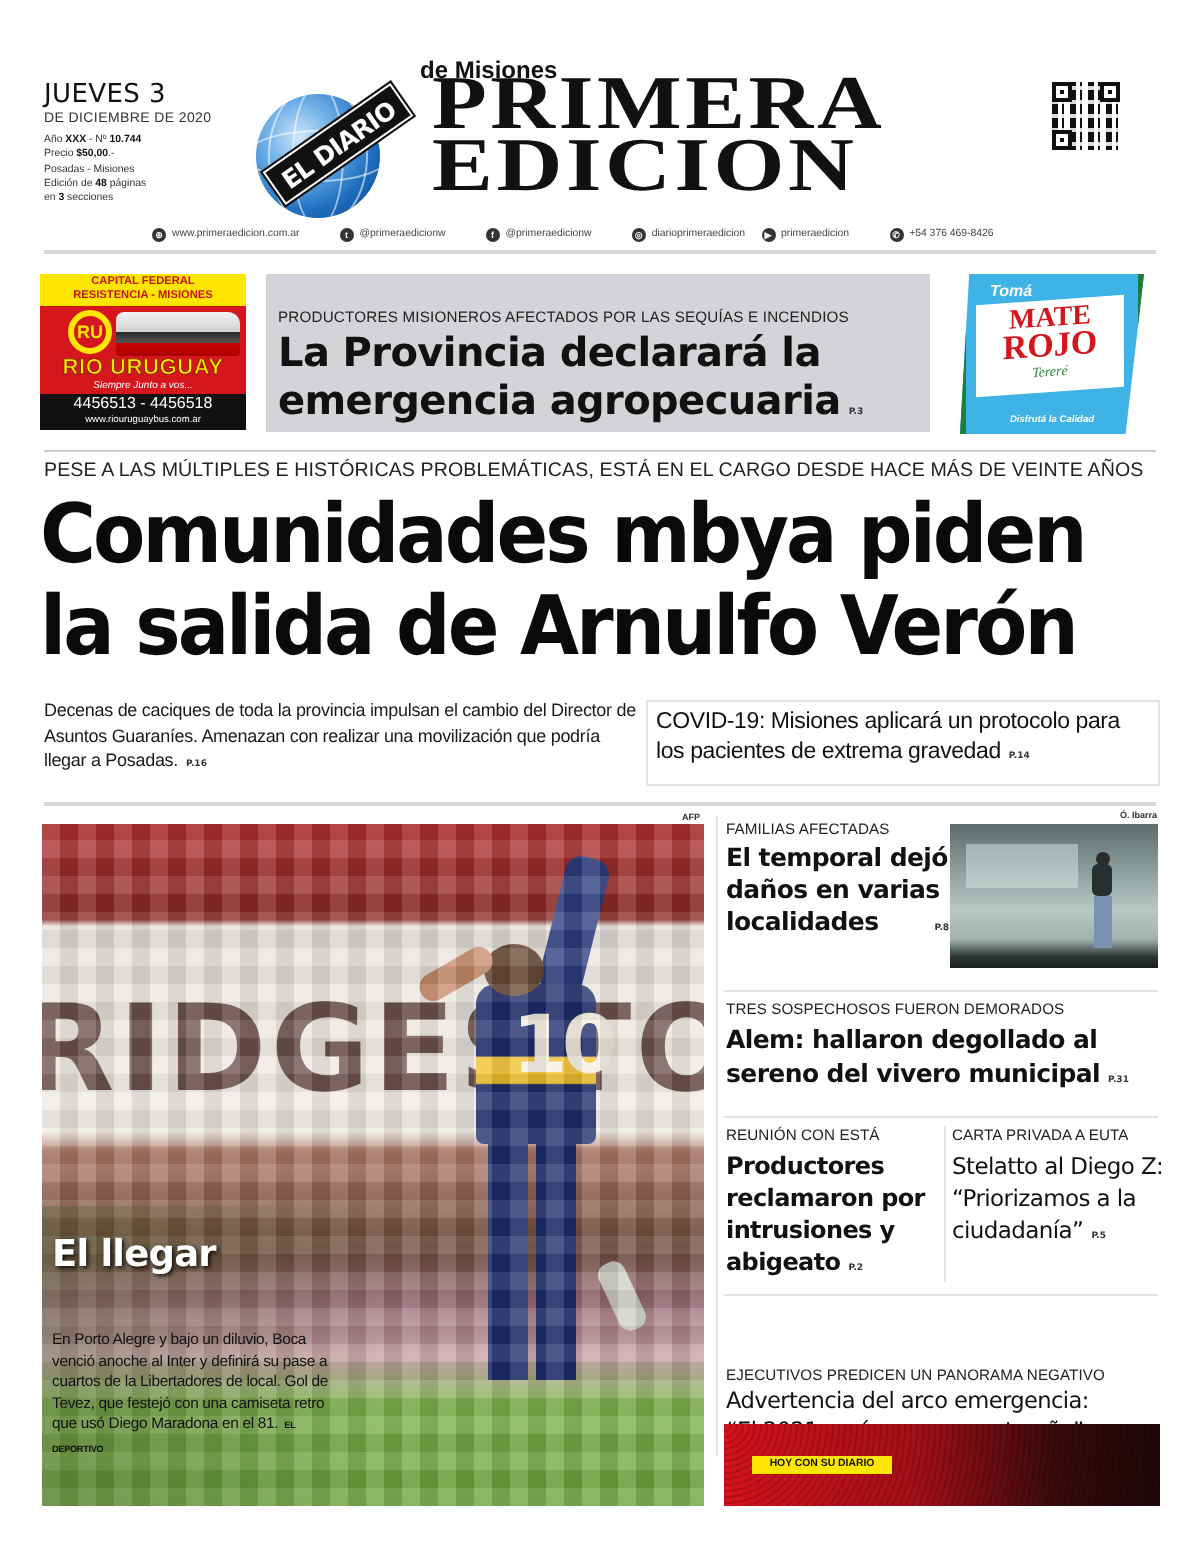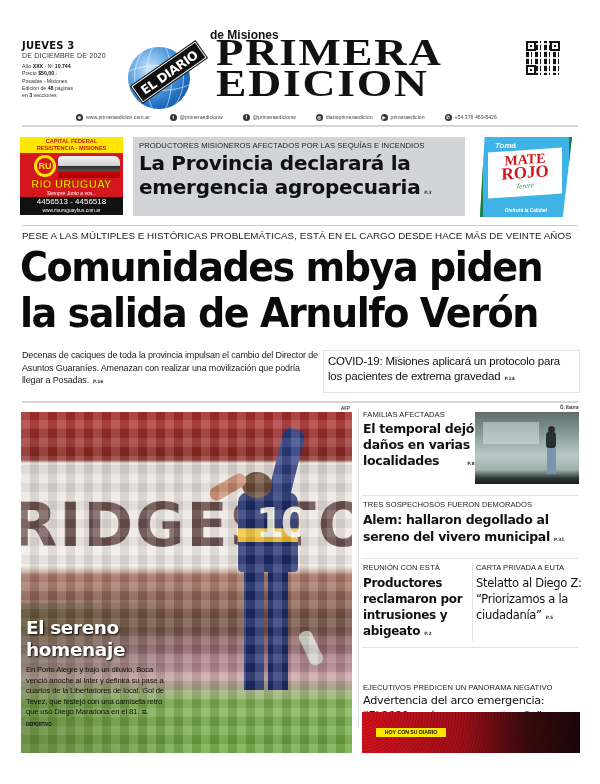--- a/index.html
+++ b/index.html
@@ -3,21 +3,21 @@
 <meta charset="utf-8">
 <style>
   * { box-sizing: border-box; margin: 0; padding: 0; }
   html, body { width: 600px; height: 784px; background: #ffffff; overflow: hidden; }
   body { font-family: "Liberation Sans", sans-serif; color: #111; position: relative; }
 
   .abs { position: absolute; }
 
   
   .date-block { left: 22px; top: 40px; width: 110px; }
-  .date-day { font-family: "DejaVu Sans", sans-serif; font-weight: bold; font-size: 10px; letter-spacing: 0.2px; color: #111; }
+  .date-day { font-family: "DejaVu Sans", sans-serif; font-weight: normal; font-size: 13px; letter-spacing: 0.2px; color: #111; }
   .date-month { font-size: 7px; color: #333; margin-top: 1px; letter-spacing: 0.2px; }
   .meta-line { font-size: 5.2px; color: #333; line-height: 7.3px; }
   .meta-line b { color: #111; }
   .meta-lines { margin-top: 4px; }
 
   .globe { left: 128px; top: 47px; width: 62px; height: 62px; border-radius: 50%;
     background: radial-gradient(circle at 35% 35%, #cfe6fa 0%, #6fb0e8 30%, #1f6fc0 65%, #0b3f80 100%);
     overflow: hidden; }
   .globe .lat, .globe .lon { position: absolute; border: 1px solid rgba(255,255,255,0.55); border-radius: 50%; }
   .globe .lat1 { left: -5px; right: -5px; top: 18px; height: 26px; }
@@ -52,21 +52,21 @@
   
   .ad-rio { left: 20px; top: 137px; width: 103px; height: 78px; background: #d5161c; overflow: hidden; }
   .ad-rio .top { background: #ffe600; color: #c8141b; font-weight: bold; font-size: 5.6px; text-align: center; line-height: 7px; padding-top: 1px; height: 16px; }
   .ad-rio .bus { position: absolute; left: 38px; top: 19px; width: 62px; height: 22px; background: linear-gradient(180deg,#f3f3f3 0%,#d0d0d0 45%,#2b2b2b 46%,#555 70%,#c00 71%,#a00 100%); border-radius: 4px 6px 2px 2px; }
   .ad-rio .logo-circle { position: absolute; left: 14px; top: 18px; width: 22px; height: 22px; border-radius: 50%; border: 3px solid #ffe600; background: #d5161c; color: #ffe600; font-size: 9px; font-weight: bold; text-align: center; line-height: 16px; }
   .ad-rio .brand { position: absolute; left: 0; right: 0; top: 41px; text-align: center; color: #ffe600; font-weight: bold; font-size: 11px; letter-spacing: 0.3px; -webkit-text-stroke: 0.4px #7a1b00; }
   .ad-rio .slogan { position: absolute; left: 0; right: 0; top: 53px; text-align: center; color: #fff; font-style: italic; font-size: 5px; }
   .ad-rio .phones { position: absolute; left: 0; right: 0; top: 60px; height: 10px; background: #111; color: #fff; font-weight: normal; font-size: 8px; text-align: center; line-height: 10px; }
   .ad-rio .web { position: absolute; left: 0; right: 0; bottom: 0; height: 8px; background: #111; color: #fff; font-size: 4.8px; text-align: center; line-height: 8px; }
 
-  .top-story { left: 133px; top: 137px; width: 332px; height: 79px; background: #d2d4d7; padding: 4px 6px; }
+  .top-story { left: 133px; top: 137px; width: 332px; height: 79px; background: #d2d4d7; padding: 17px 6px; }
   .top-story .kicker { font-size: 7.6px; color: #222; letter-spacing: 0.1px; }
   .top-story .headline { font-family: "DejaVu Sans", sans-serif; font-weight: bold; font-size: 20px; line-height: 24px; color: #111; letter-spacing: -0.3px; margin-top: 1px; }
   .page-ref { font-family: "DejaVu Sans", sans-serif; font-size: 4.5px; font-weight: bold; color: #333; vertical-align: baseline; margin-left: 4px; letter-spacing: 0; }
 
   .ad-mate { left: 480px; top: 137px; width: 92px; height: 80px; }
   .ad-mate .bg { position: absolute; inset: 0; background: #3fb2e6; clip-path: polygon(5% 0, 100% 0, 90% 100%, 0 100%); }
   .ad-mate .frame { position: absolute; inset: 0; border-left: 3px solid #1e7e3a; border-right: 3px solid #1e7e3a; clip-path: polygon(5% 0, 100% 0, 90% 100%, 0 100%); }
   .ad-mate .toma { position: absolute; left: 15px; top: 4px; color: #fff; font-style: italic; font-weight: bold; font-size: 8px; }
   .ad-mate .label { position: absolute; left: 8px; top: 13px; width: 74px; height: 46px; background: #fff; transform: skewY(-4deg); }
   .ad-mate .mate { position: absolute; left: 0; right: 0; top: 3px; text-align: center; font-family: "Liberation Serif", serif; font-weight: bold; font-size: 14px; color: #d2161c; line-height: 13px; }
@@ -257,22 +257,21 @@
     <div class="torso"></div>
     <div class="head"></div>
     <div class="arm-l"></div>
     <div class="num">10</div>
     <div class="legs"></div>
     <div class="boot"></div>
   </div>
   <div class="grid"></div>
   <div class="shade"></div>
   <div class="feature-title">
-    <div>El sereno</div>
-    <div>homenaje</div>
+    <div>El llegar</div>
   </div>
   <div class="feature-body">
     <span>En Porto Alegre y bajo un diluvio, Boca venció anoche al Inter y definirá su pase a cuartos de la Libertadores de local. Gol de Tevez, que festejó con una camiseta retro que usó Diego Maradona en el 81.</span><span class="feature-section">EL DEPORTIVO</span>
   </div>
 </div>
 
 <div class="abs rcol-vline"></div>
 
 <div class="abs s1">
   <div class="story-kicker">FAMILIAS AFECTADAS</div>

